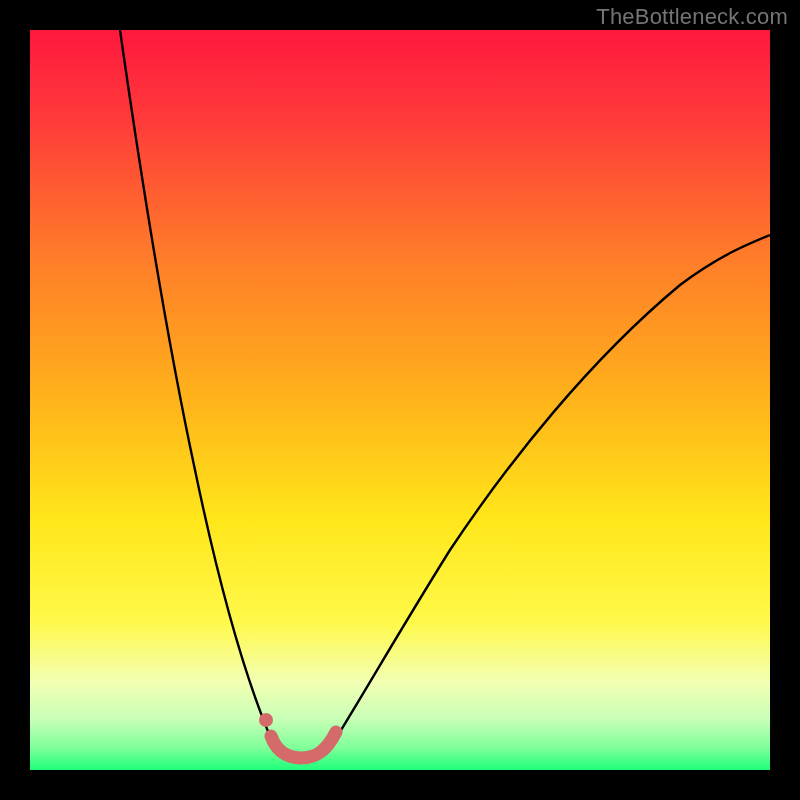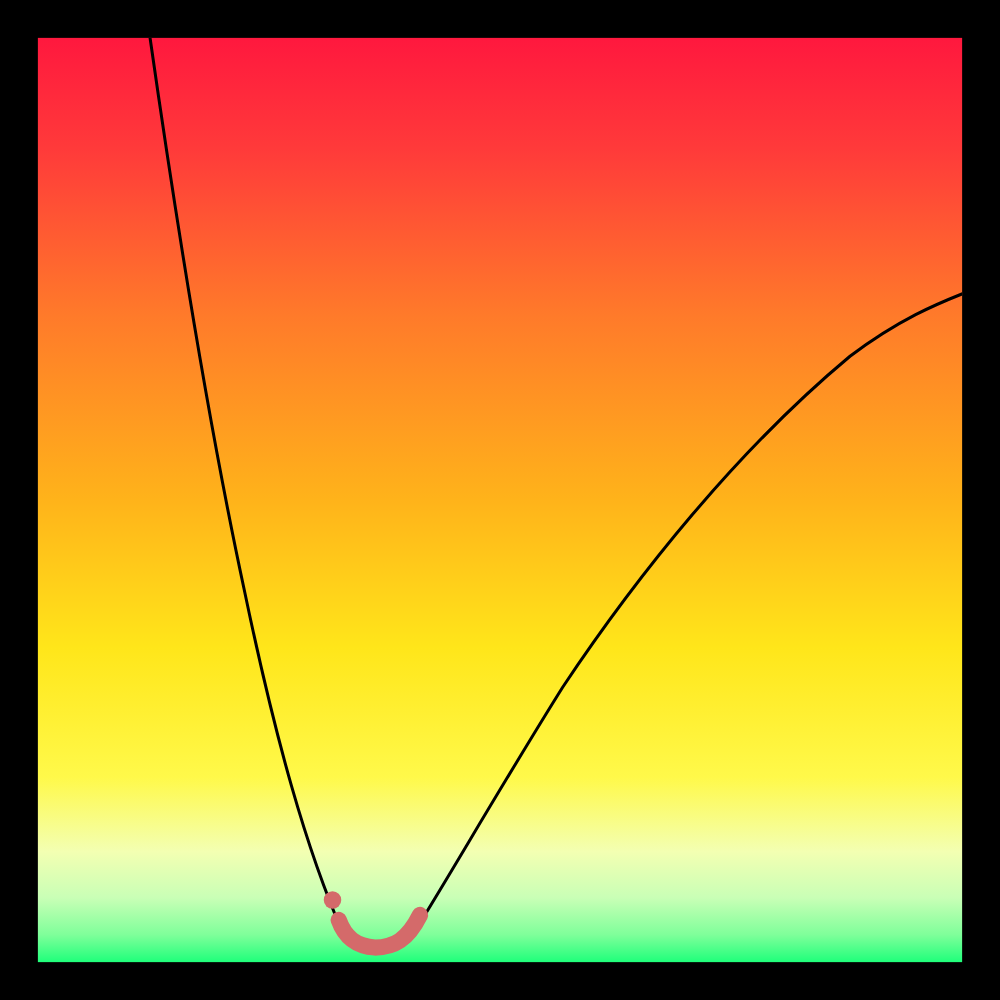--- a/index.html
+++ b/index.html
@@ -35,20 +35,21 @@
     font-size: 22px;
     font-weight: 500;
     font-family: Arial, Helvetica, sans-serif;
     letter-spacing: 0.2px;
   }
 </style>
 </head>
 <body>
 
 <div class="frame">
+  <div class="watermark">TheBottleneck.com</div>
   <div class="plot">
     <svg width="740" height="740" viewBox="0 0 740 740" preserveAspectRatio="none">
       <defs>
         <linearGradient id="bg" x1="0" y1="0" x2="0" y2="1">
           <stop offset="0%" stop-color="#ff183e"></stop>
           <stop offset="12%" stop-color="#ff3a3a"></stop>
           <stop offset="30%" stop-color="#ff7a2a"></stop>
           <stop offset="50%" stop-color="#ffb31a"></stop>
           <stop offset="66%" stop-color="#ffe61a"></stop>
           <stop offset="80%" stop-color="#fff94a"></stop>

